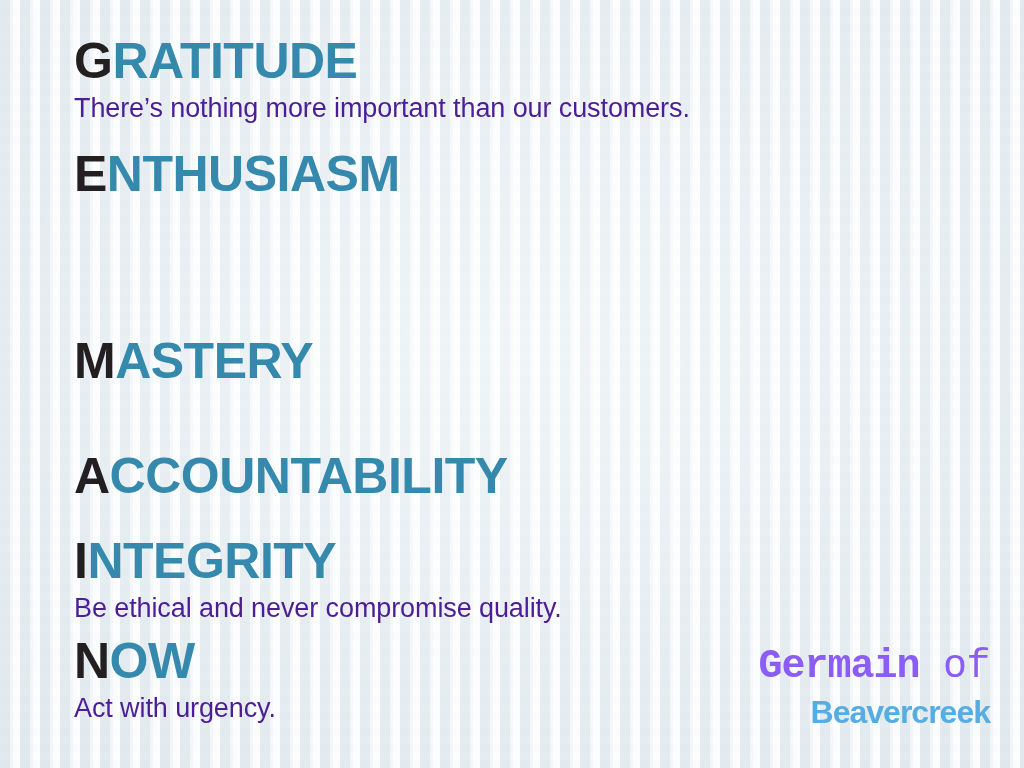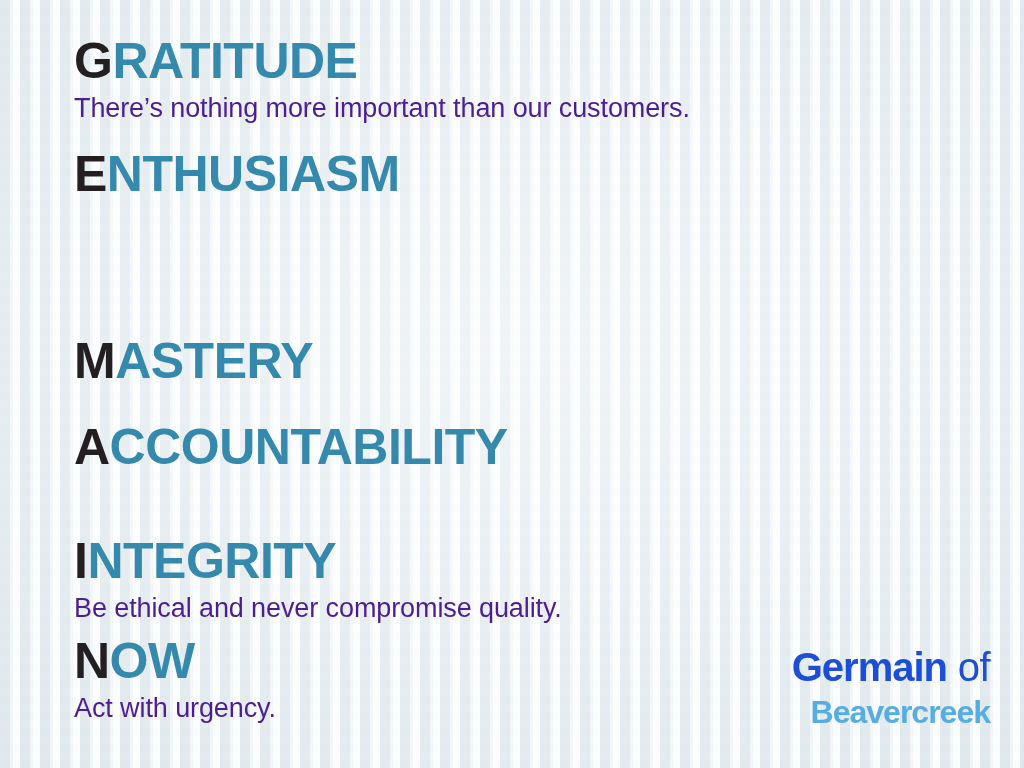--- a/index.html
+++ b/index.html
@@ -87,37 +87,37 @@
     margin: 0;
     padding-top: 7px;
     letter-spacing: -0.1px;
   }
 
   
   #block-0 { top: 36px;  }
   #block-1 { top: 136px; margin-top: 13px; }
   #block-2 { top: 236px; }
   #block-3 { top: 336px; }
-  #block-4 { top: 422px; text-align: right; }
+  #block-4 { top: 451px; text-align: right; }
   #block-5 { top: 536px; }
   #block-6 { top: 636px; }
 
   
   #logo {
     position: absolute;
     right: 34px;
     bottom: 33px;
     text-align: right;
     line-height: 1;
   }
   .logo-line1 {
-    font-family: Liberation Sans, sans-serif;
+    font-family: Liberation Mono, monospace;
     font-size: 40px;
     line-height: 44px;
-    color: #1d4ed8;
+    color: #8b5cf6;
     white-space: nowrap;
     letter-spacing: -1px;
   }
   .logo-name {
     font-weight: bold;
   }
   .logo-of {
     font-weight: normal;
     letter-spacing: -0.5px;
   }

